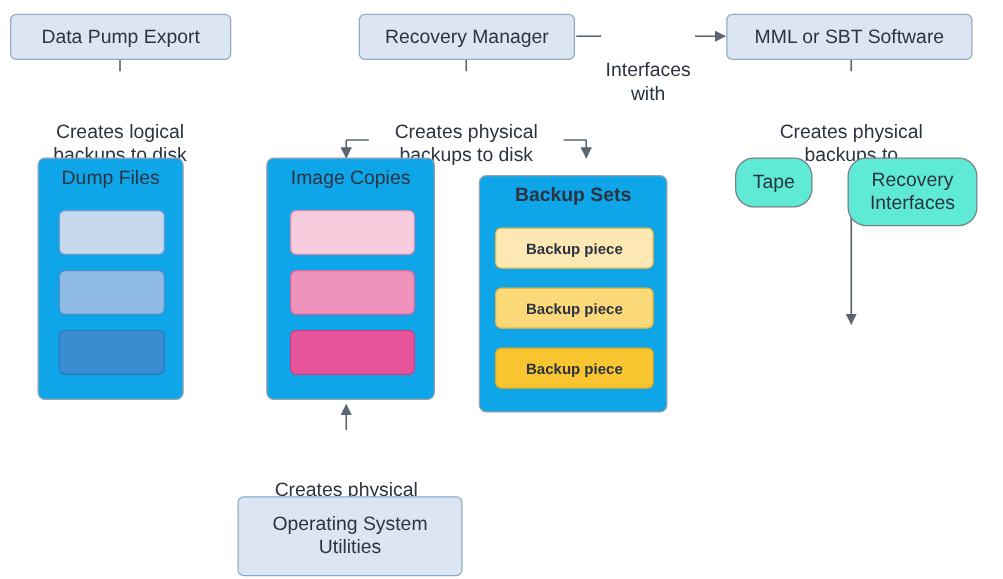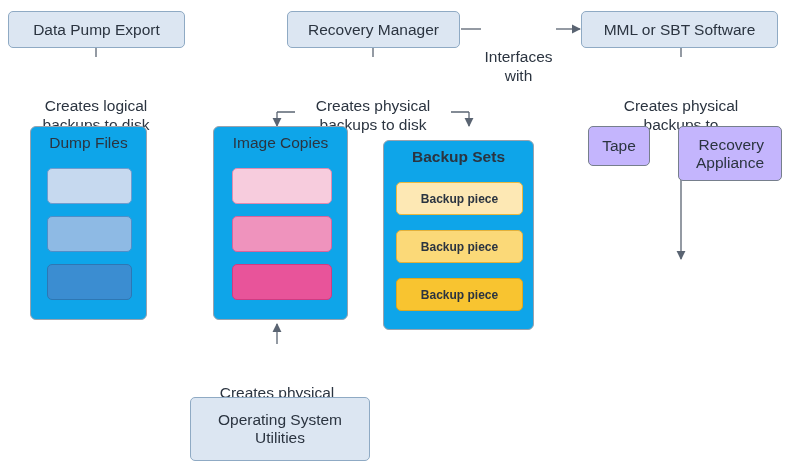--- a/index.html
+++ b/index.html
@@ -38,24 +38,23 @@
     color: #2b3440;
   }
   
   .proc {
     background: #dce6f2;
     border: 1px solid #8faac4;
     border-radius: 5px;
   }
   
   .plain {
-    background: #c4b5fd;
+    background: #5eead4;
     border: 1px solid #767f8c;
-    border-radius: 5px;
-    text-align: right;
+    border-radius: 15px;
   }
   
   .group {
     position: absolute;
     box-sizing: border-box;
     background: #0ea5e9;
     border: 1px solid #9aa2ad;
     border-radius: 6px;
   }
   .group-title {
@@ -186,21 +185,21 @@
     <div class="chip" style="left:12px; top:137px; width:127px; height:33px; background:#f8c430; border:1px solid #dda81d;">
       <span>Backup piece</span>
     </div>
   </div>
 
   <div class="node plain" style="left:588px; top:126px; width:62px; height:40px;">
     <span>Tape</span>
   </div>
 
   <div class="node plain" style="left:678px; top:126px; width:104px; height:55px; white-space:pre-line;">Recovery
-Appliance</div>
+Interfaces</div>
 
 
   <div class="edge-label" style="left:199px; top:344px; width:156px; white-space:pre-line;">Creates physical
 backups to disk</div>
 
   <div class="node proc" style="left:190px; top:397px; width:180px; height:64px; white-space:pre-line;">Operating System
 Utilities</div>
 
 </div>
 

